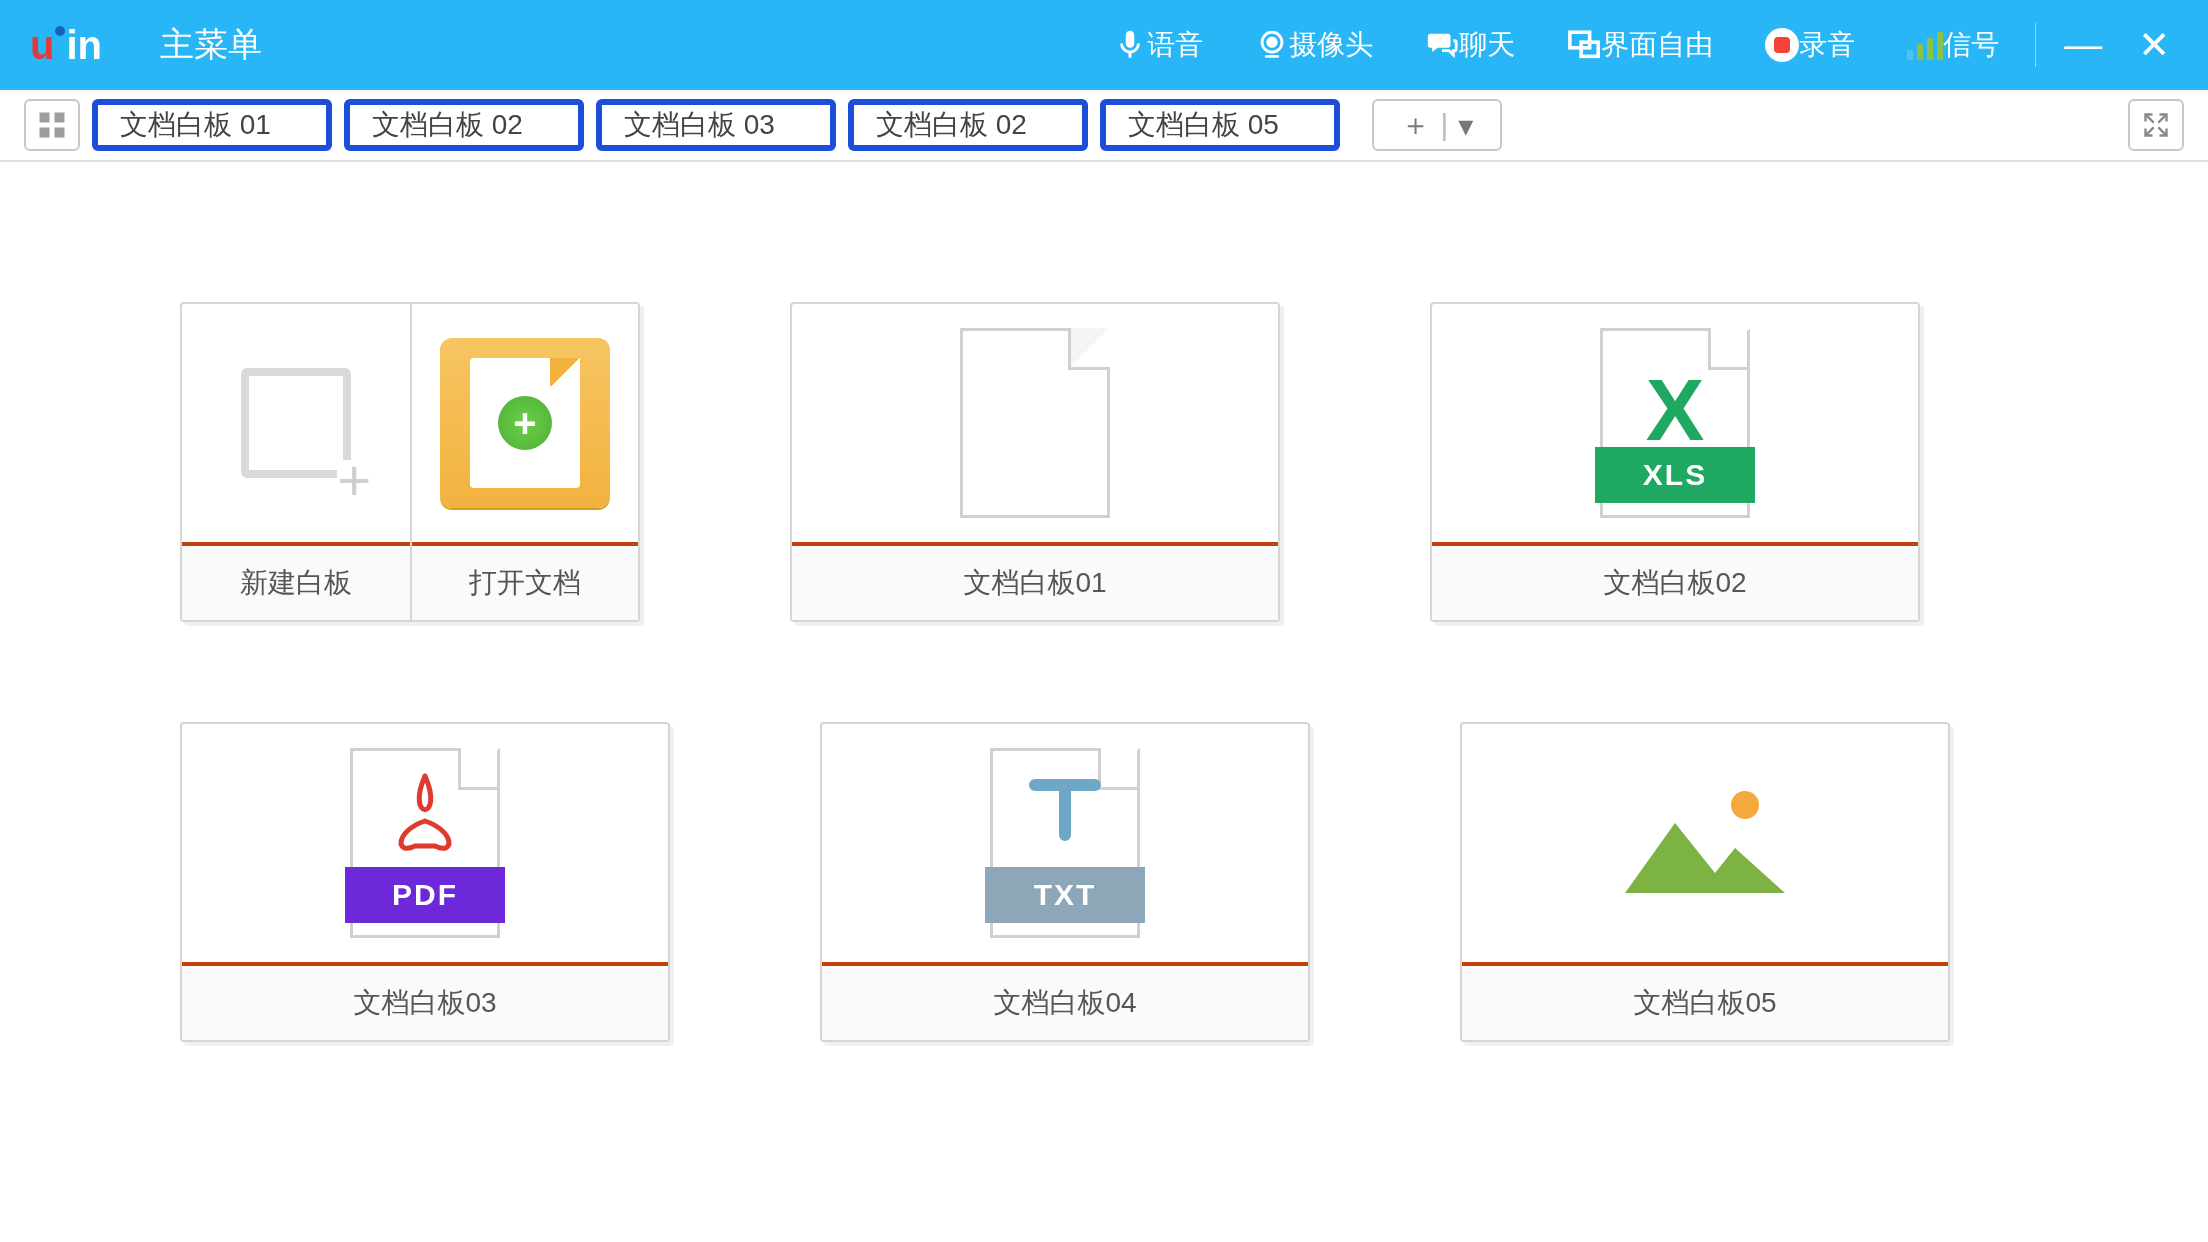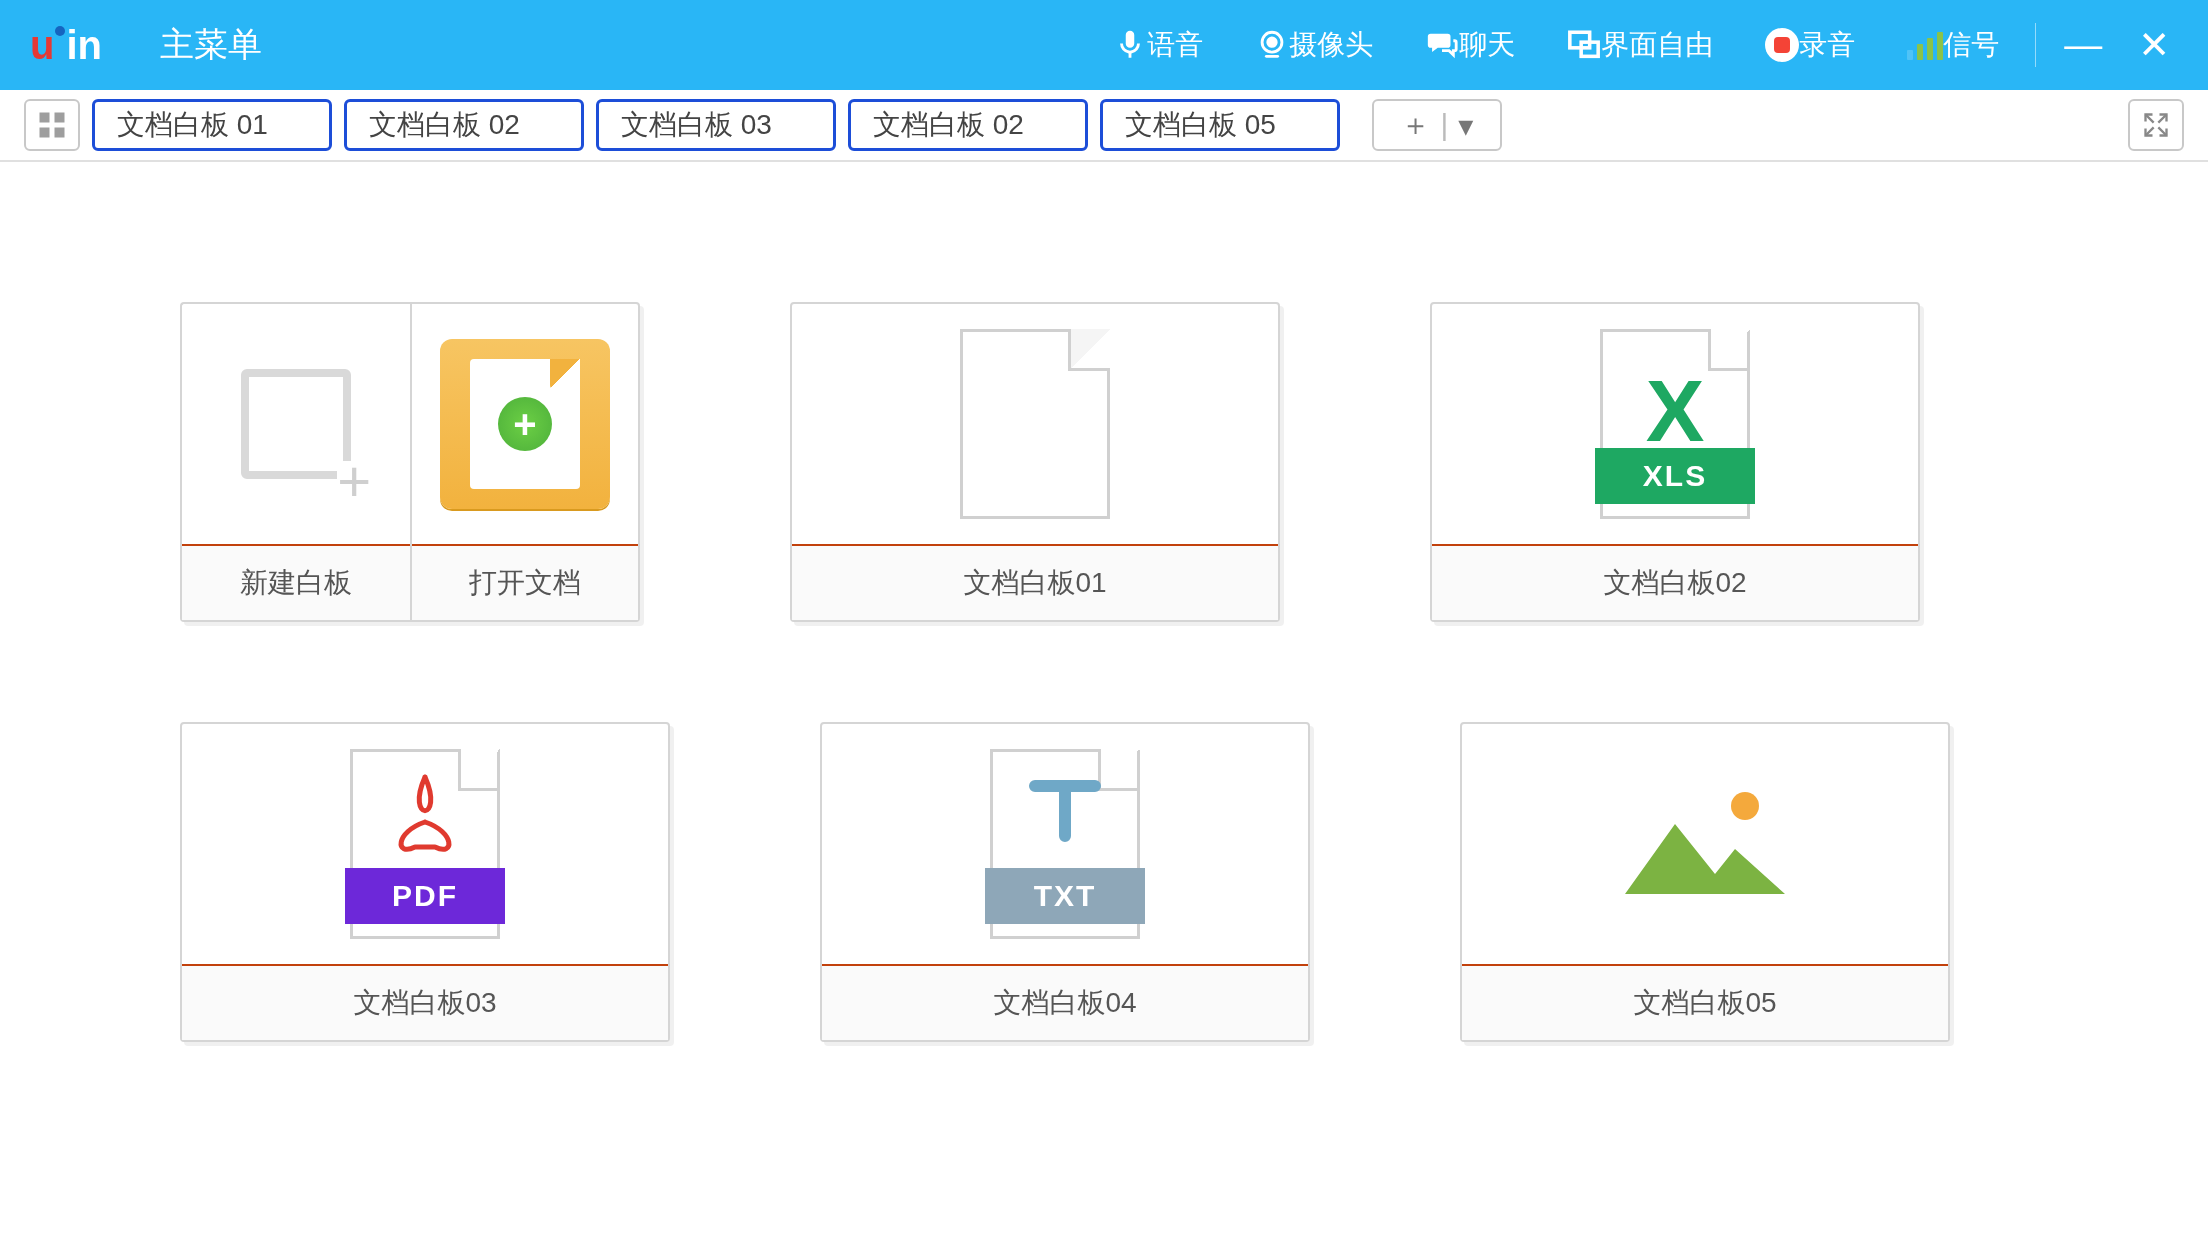--- a/index.html
+++ b/index.html
@@ -46,21 +46,21 @@
     border: 2px solid #c8c8c8;
     border-radius: 6px;
     display: flex; align-items: center; justify-content: center;
     cursor: pointer;
     background: #fff;
   }
   .grid-btn svg { width: 30px; height: 30px; fill: #9e9e9e; }
   .tab {
     height: 52px;
     min-width: 240px;
-    border: 3px solid #1d4ed8;
+    border: 6px solid #1d4ed8;
     border-radius: 6px;
     display: flex; align-items: center;
     padding: 0 22px;
     font-size: 28px;
     color: #444;
     cursor: pointer;
     background: #fff;
   }
   .add-tab {
     height: 52px; width: 130px;
@@ -94,21 +94,21 @@
     background: #fff;
     box-shadow: 4px 4px 0 rgba(0,0,0,0.06);
     display: flex; flex-direction: column;
     cursor: pointer;
   }
   .card-icon {
     flex: 1;
     display: flex; align-items: center; justify-content: center;
   }
   .card-label {
-    border-top: 2px solid #c2410c;
+    border-top: 4px solid #c2410c;
     text-align: center;
     font-size: 28px;
     color: #555;
     padding: 18px 0;
     background: #fafafa;
   }
   .small-card { width: 230px; height: 320px; }
   .big-card   { width: 490px; height: 320px; }
   .row1 .pair { margin-right: 150px; }
   .row1 .big-card:not(:last-child) { margin-right: 150px; justify-content: flex-end; }

